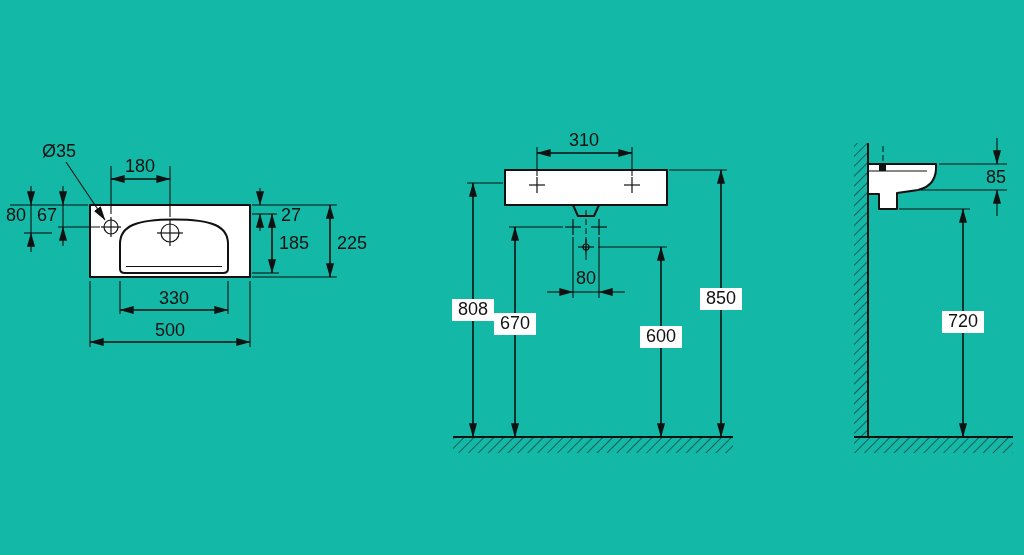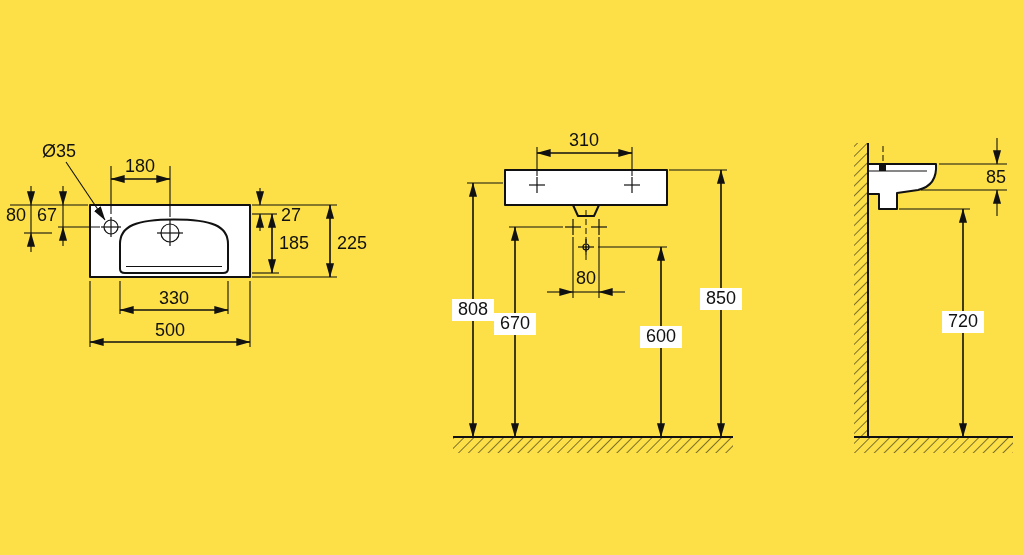--- a/index.html
+++ b/index.html
@@ -1,16 +1,16 @@
 <!DOCTYPE html>
 <html><head>
 <meta charset="utf-8">
 <style>
   html,body{margin:0;padding:0;background:#ffffff}
-  .canvas{width:1024px;height:555px;position:relative;background:#fde047;overflow:hidden}
+  .canvas{width:1024px;height:555px;position:relative;background:#14b8a6;overflow:hidden}
   svg text{font-family:"Liberation Sans","DejaVu Sans",sans-serif;font-size:18px;fill:#111111}
   .ol{fill:#ffffff;stroke:#111111;stroke-width:2px;stroke-linejoin:round}
   .on{fill:none;stroke:#111111;stroke-width:2px;stroke-linejoin:round}
   .dl{fill:none;stroke:#111111;stroke-width:1.1px}
   .tn{fill:none;stroke:#111111;stroke-width:1.2px}
   .cl{fill:none;stroke:#111111;stroke-width:1px;stroke-dasharray:6 3}
   .bgbox{fill:#ffffff}
 </style>
 </head>
 <body>

